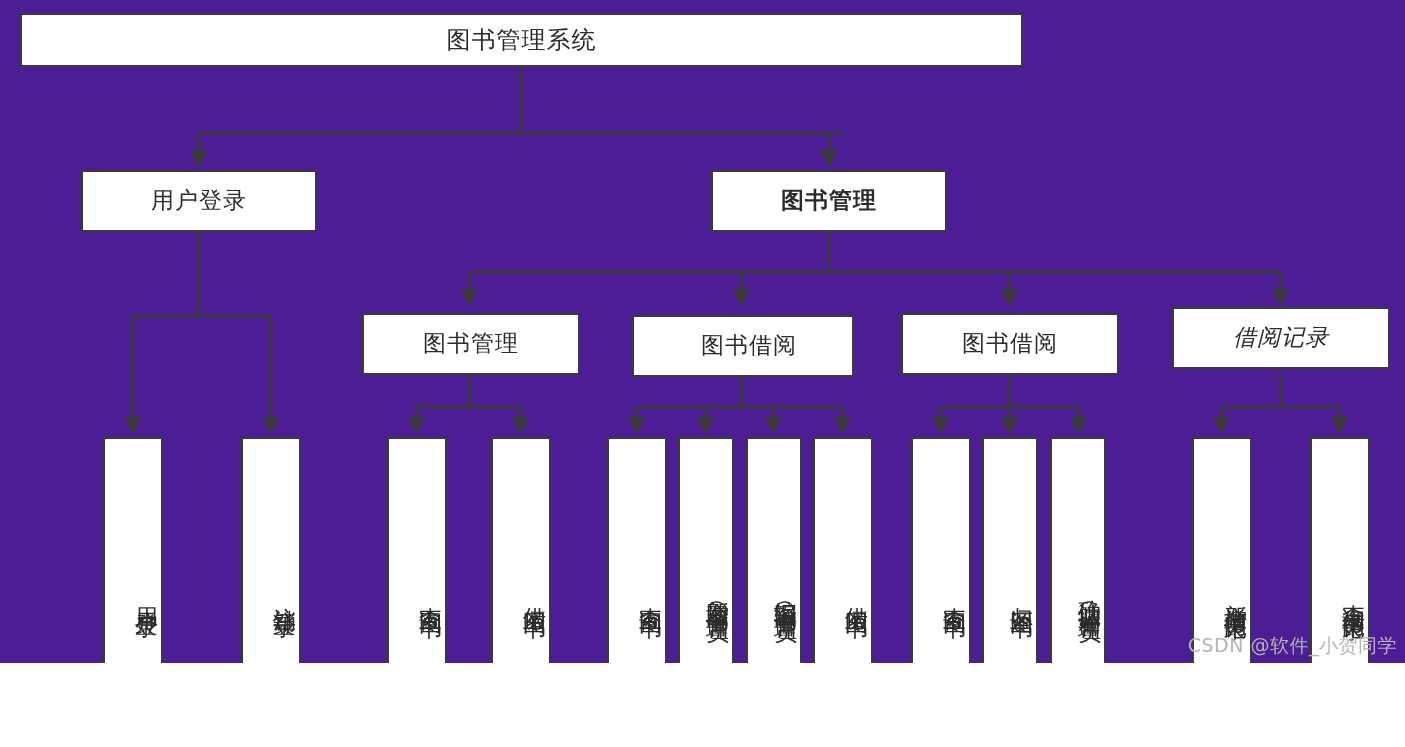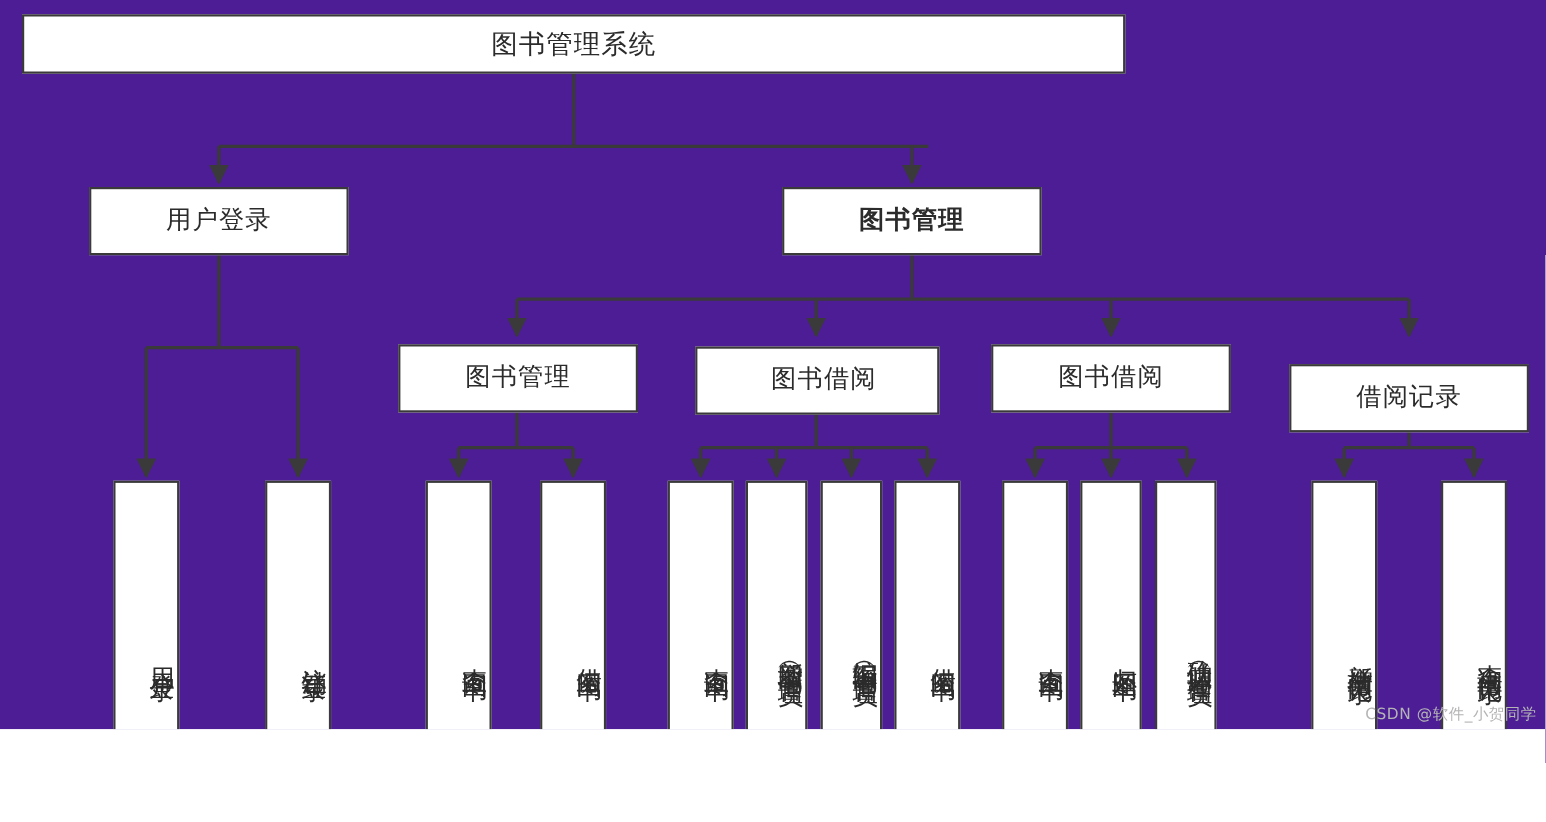--- a/index.html
+++ b/index.html
@@ -57,21 +57,21 @@
     white-space: nowrap;
   }
   .node-v span {
     writing-mode: vertical-rl;
     text-orientation: upright;
   }
   #watermark {
     position: absolute;
     right: 8px;
     bottom: 4px;
-    font-size: 14px;
+    font-size: 19px;
     color: #b4b4b4;
     letter-spacing: 0.5px;
     white-space: nowrap;
   }
 </style>
 </head>
 <body>
 
 <div id="diagram-root">
 
@@ -144,21 +144,21 @@
   </div>
 
   <div class="node node-h" style="left:632px; top:315px; width:222px; height:62px;padding-left:12px;">
     <span>图书借阅</span>
   </div>
 
   <div class="node node-h" style="left:901px; top:313px; width:218px; height:62px;">
     <span>图书借阅</span>
   </div>
 
-  <div class="node node-h" style="left:1172px; top:331px; width:218px; height:62px;">
+  <div class="node node-h" style="left:1172px; top:307px; width:218px; height:62px;font-style:italic;">
     <span>借阅记录</span>
   </div>
 
   <div class="node node-v" style="left:103px; top:437px; width:60px; height:298px;">
     <span>用户登录</span>
   </div>
 
   <div class="node node-v" style="left:241px; top:437px; width:60px; height:298px;">
     <span>注销登录</span>
   </div>

